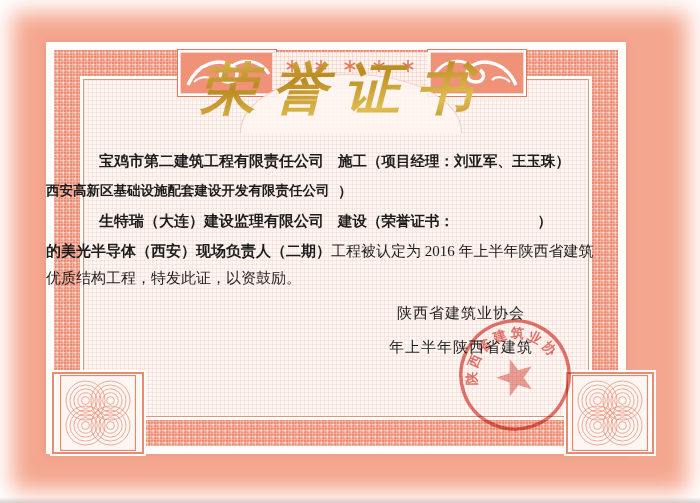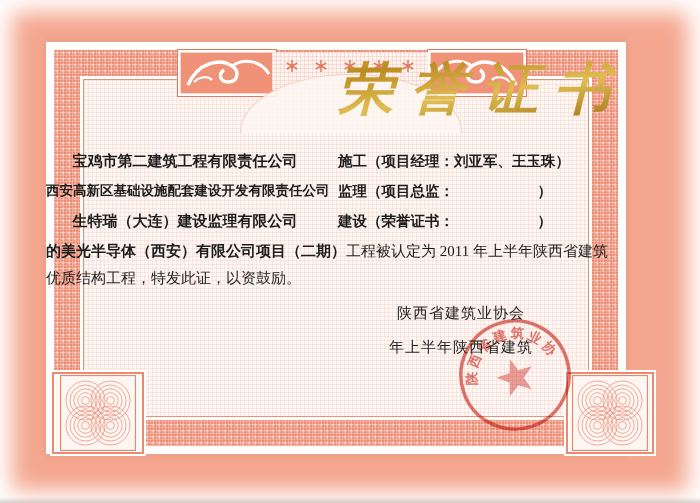--- a/index.html
+++ b/index.html
@@ -39,29 +39,29 @@
     position:absolute; inset:3px; border:1px solid #e29478;
     background-color:#fdf7f4;
     background-image:
       linear-gradient(rgba(230,150,128,.16) 1px, transparent 1px),
       linear-gradient(90deg, rgba(230,150,128,.16) 1px, transparent 1px);
     background-size:4px 4px;
   }
   .content { position:absolute; inset:0; z-index:2; color:#1c1c1c; }
 
   .title {
-    position:absolute; top:16px; left:0; right:0; text-align:right;
+    position:absolute; top:16px; left:0; right:0; text-align:center;
     font-size:56px; line-height:62px; font-weight:bold; font-style:italic;
     letter-spacing:16px; padding-left:16px;
     background:linear-gradient(172deg,#e9c45e 8%,#ba8b21 40%,#e0bd52 68%,#a67c1a 96%);
     -webkit-background-clip:text; background-clip:text; color:transparent;
   }
 
   .cols { position:absolute; top:104px; left:0; right:0; display:flex; }
-  .col-left  { width:278px; text-align:center; }
+  .col-left  { width:278px; text-align:right; }
   .col-right { width:214px; margin-left:14px; }
   .row { height:30px; line-height:30px; font-weight:bold; font-size:15px; white-space:nowrap; }
   .row.small { font-size:13.5px; }
   .rrow { display:flex; justify-content:space-between; height:30px; line-height:30px;
           font-weight:bold; font-size:14.5px; white-space:nowrap; }
 
   .para { position:absolute; top:196px; left:0; right:4px; font-size:15px; line-height:27px; }
   .para b { font-weight:bold; }
 
   .sign { position:absolute; top:262px; left:322px; width:186px; text-align:center; }
@@ -125,32 +125,31 @@
           <div class="row">宝鸡市第二建筑工程有限责任公司</div>
           <div class="row small">西安高新区基础设施配套建设开发有限责任公司</div>
           <div class="row">生特瑞（大连）建设监理有限公司</div>
         </div>
         <div class="col-right">
           <div class="rrow">
             <span>施工（项目经理：刘亚军、王玉珠）</span>
             <span></span>
           </div>
           <div class="rrow">
-            <span>监理（项目总监：</span>
             <span>）</span>
           </div>
           <div class="rrow">
             <span>建设（荣誉证书：</span>
             <span>）</span>
           </div>
         </div>
       </div>
 
       <div class="para">
-        <div><b>的美光半导体（西安）有限公司项目（二期）</b><span>工程被认定为 2011 年上半年陕西省建筑</span></div>
+        <div><b>的美光半导体（西安）现场负责人（二期）</b><span>工程被认定为 2016 年上半年陕西省建筑</span></div>
         <div>优质结构工程，特发此证，以资鼓励。</div>
       </div>
 
       <div class="sign">
         <div class="issuer">陕西省建筑业协会</div>
         <div class="date">年上半年陕西省建筑</div>
       </div>
     </div>
   </div>
 

